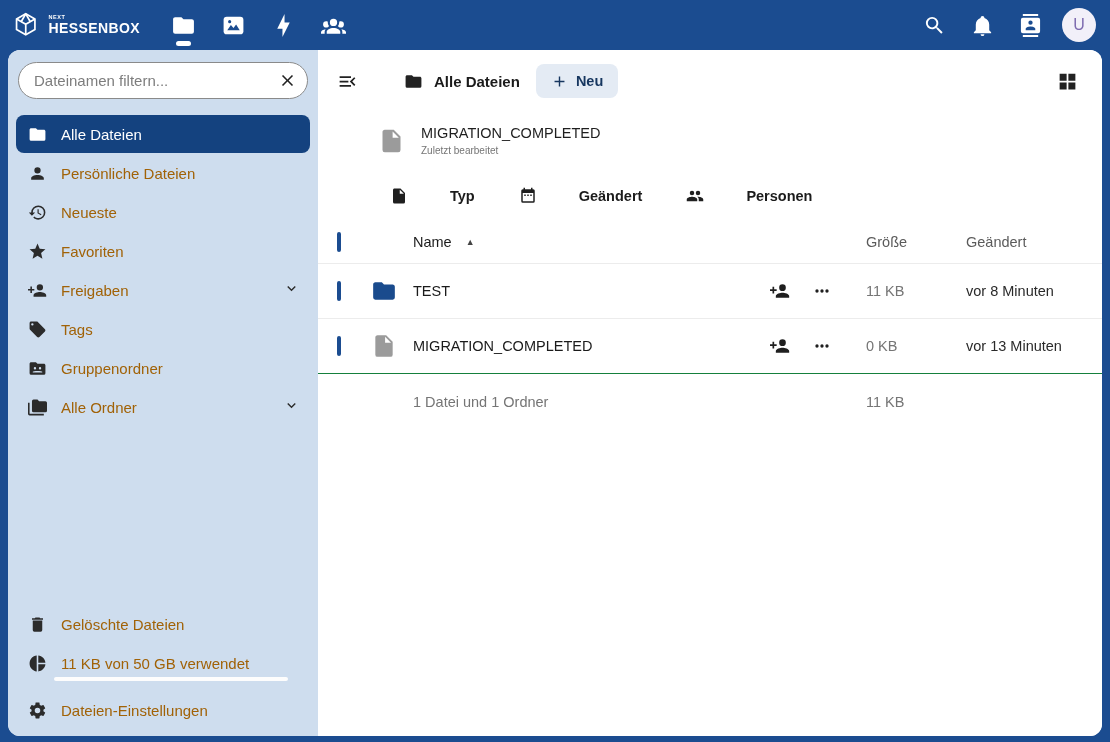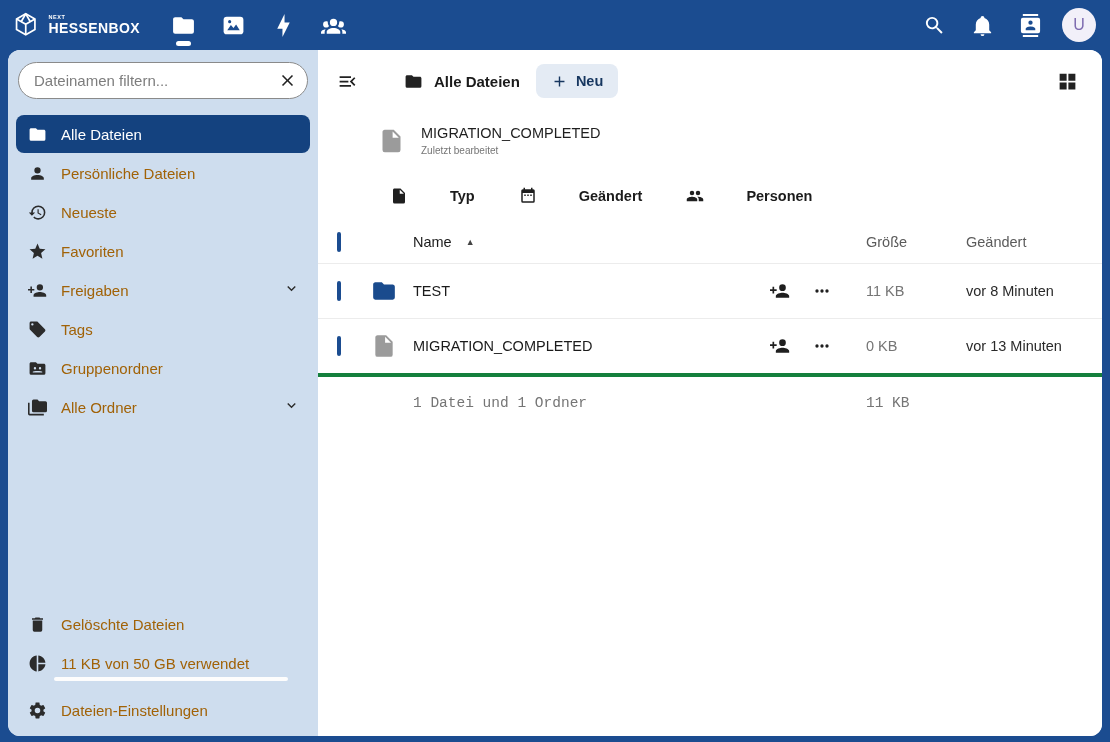--- a/index.html
+++ b/index.html
@@ -89,21 +89,21 @@
   .chips { display:flex; align-items:center; gap:44px; margin:30px 0 0 72px; }
   .chip { display:flex; align-items:center; gap:10px; cursor:pointer; }
   .chip svg { width:18px; height:18px; fill:#1f1f1f; }
   .chip span { font-size:14.5px; font-weight:bold; color:#1b1b1b;margin-left:32px; }
 
   
   .table { margin-top:16px; display:flex; flex-direction:column; font-size:14.5px; }
   .trow { display:flex; align-items:center; padding:0 24px 0 19px; }
   .thead { height:42px; color:#5b5b5b; }
   .tbody-row { height:55px; border-top:1px solid #ececec; cursor:pointer; }
-  .tsummary { height:56px; border-top:4px solid #15803d; color:#757575;font-family:Liberation Mono, monospace; }
+  .tsummary { height:56px; border-top:1px solid #15803d; color:#757575; }
   .col-check { width:17px; margin-right:17px; flex-shrink:0; }
   .checkbox { width:17px; height:17px; border:2px solid #1B4C90; border-radius:4px; background:#fff; cursor:pointer; }
   .col-icon { width:28px; margin-right:14px; display:flex; align-items:center; flex-shrink:0; }
   .col-icon svg { width:26px; height:26px; }
   .col-name { flex:1; display:flex; align-items:center; gap:8px; color:#1b1b1b; min-width:0; }
   .sort-caret { font-size:9px; color:#444; margin-left:6px; }
   .col-actions { width:96px; display:flex; align-items:center; gap:22px; flex-shrink:0; }
   .col-actions svg { width:20px; height:20px; fill:#1f1f1f; }
   .col-size { width:74px; text-align:left; color:#757575; flex-shrink:0; }
   .col-mtime { width:112px; margin-left:26px; color:#2a2a2a; flex-shrink:0; }

